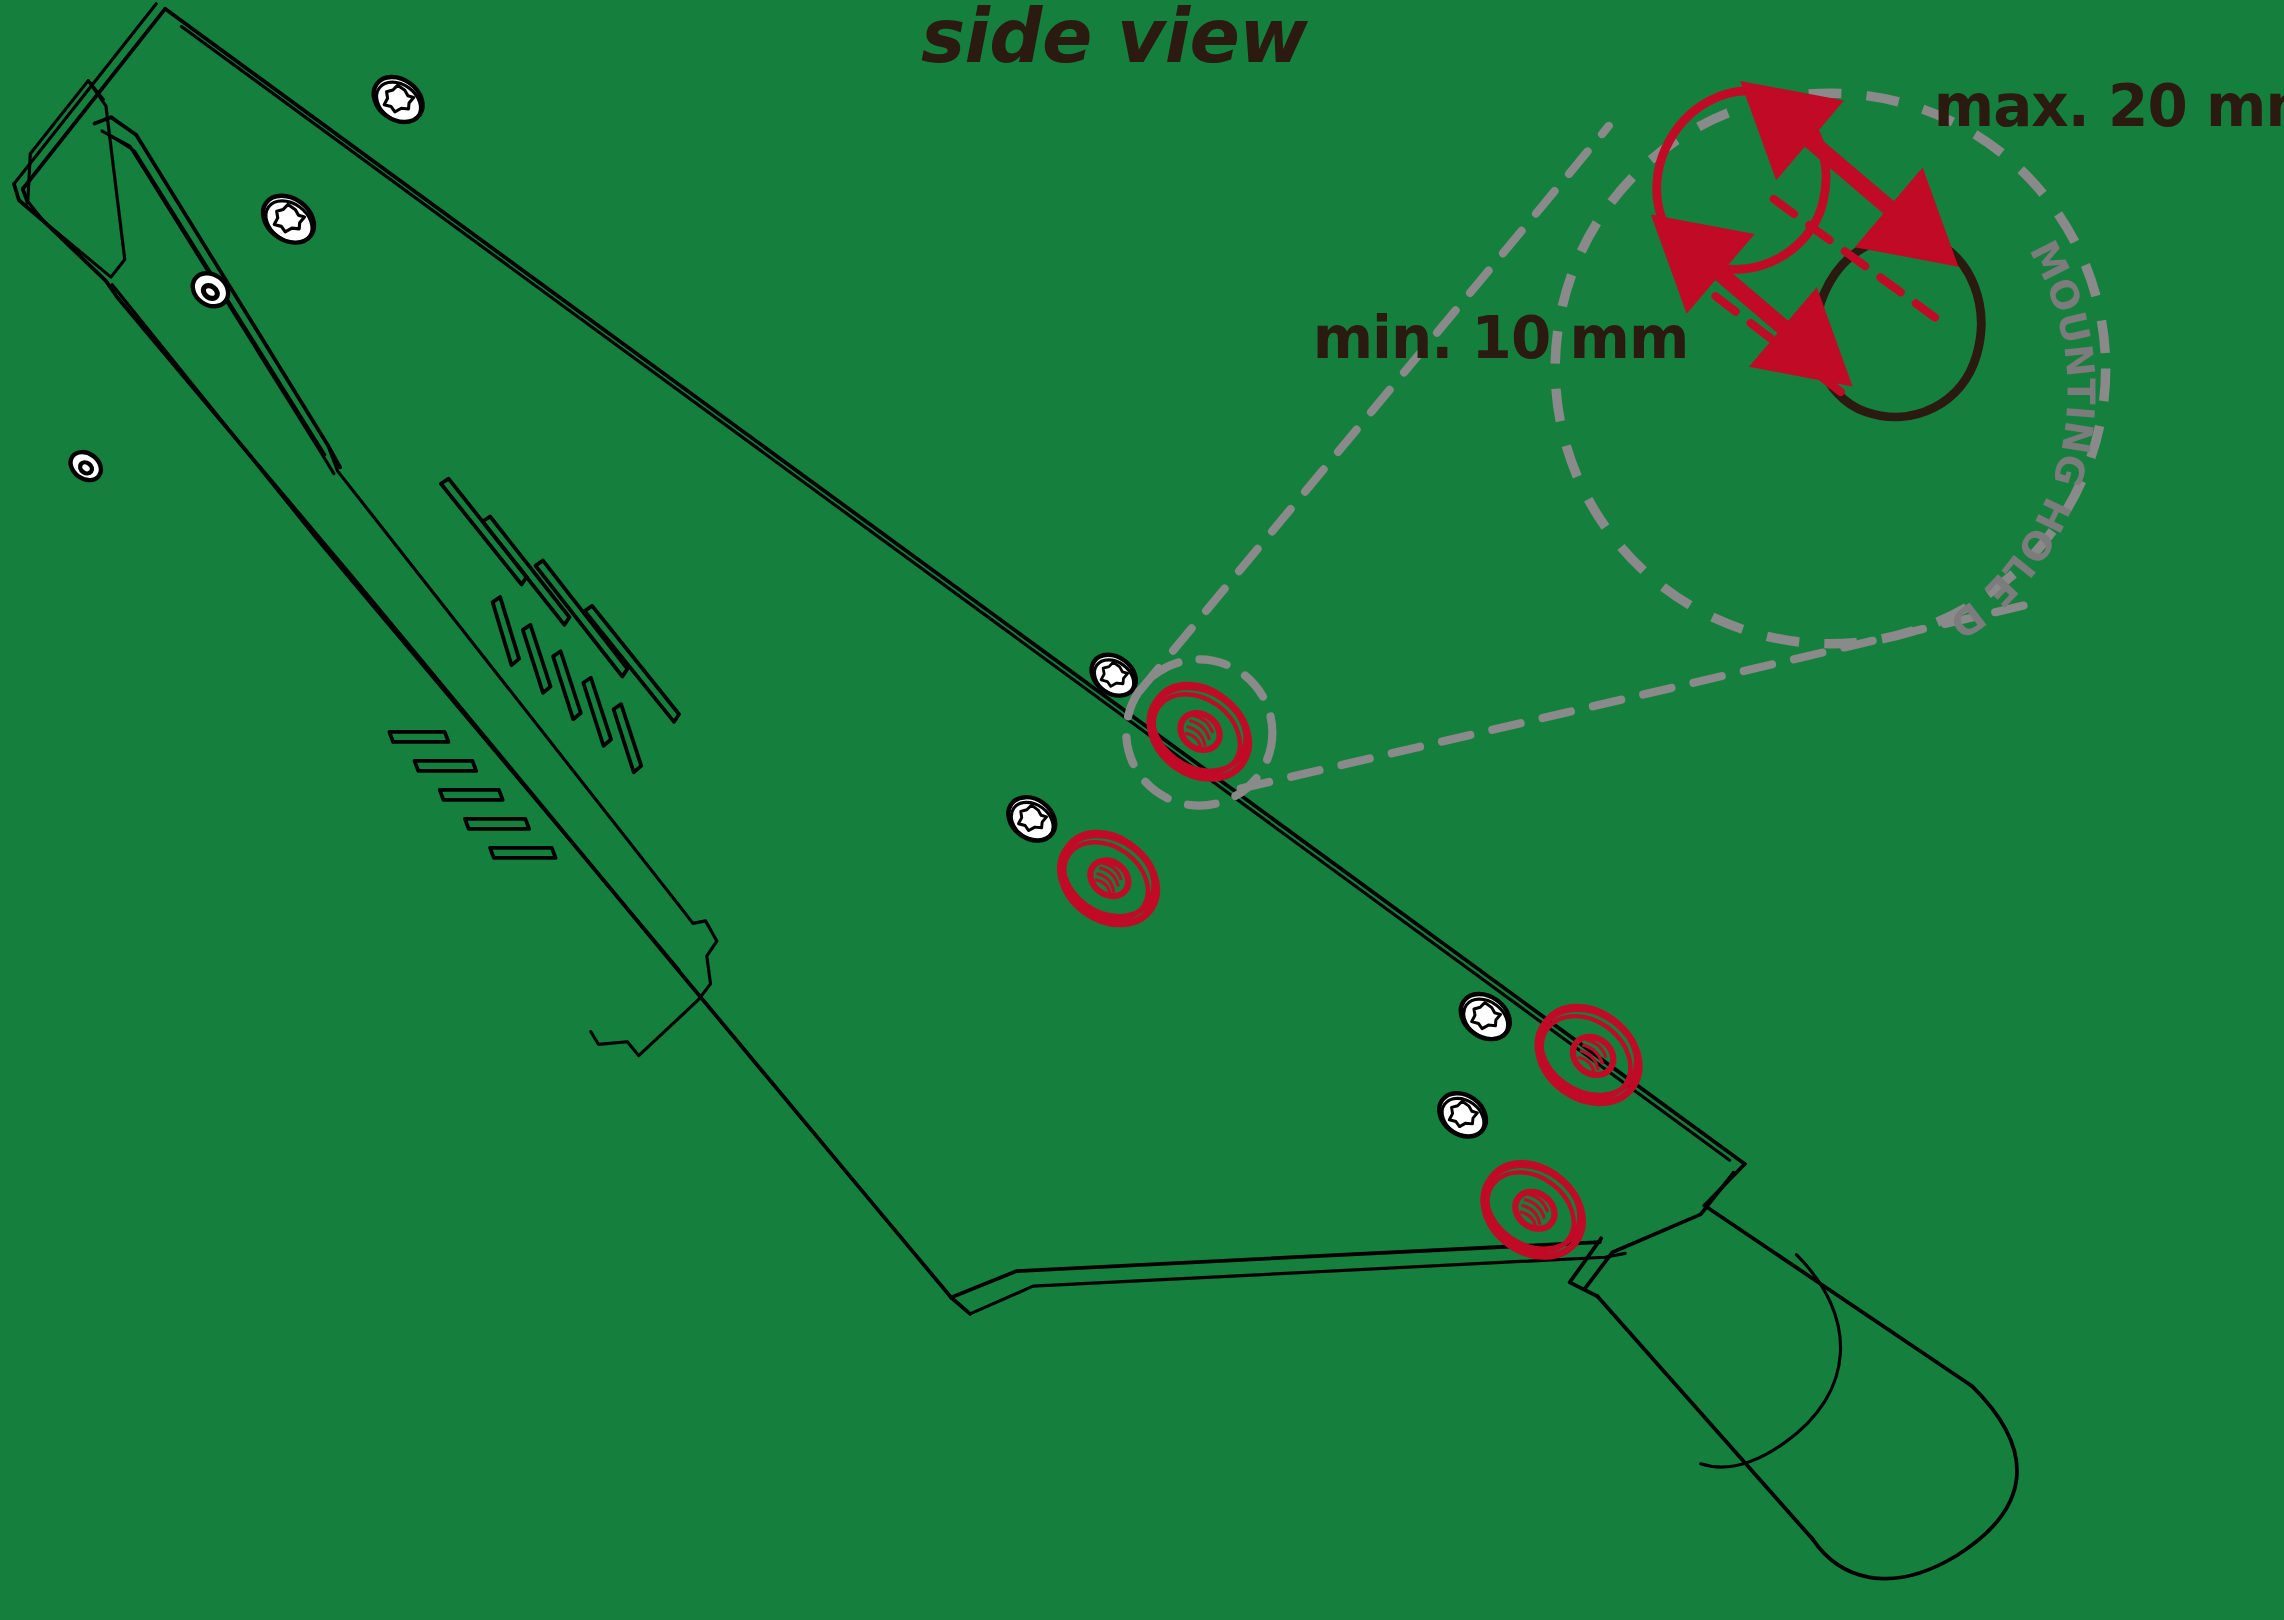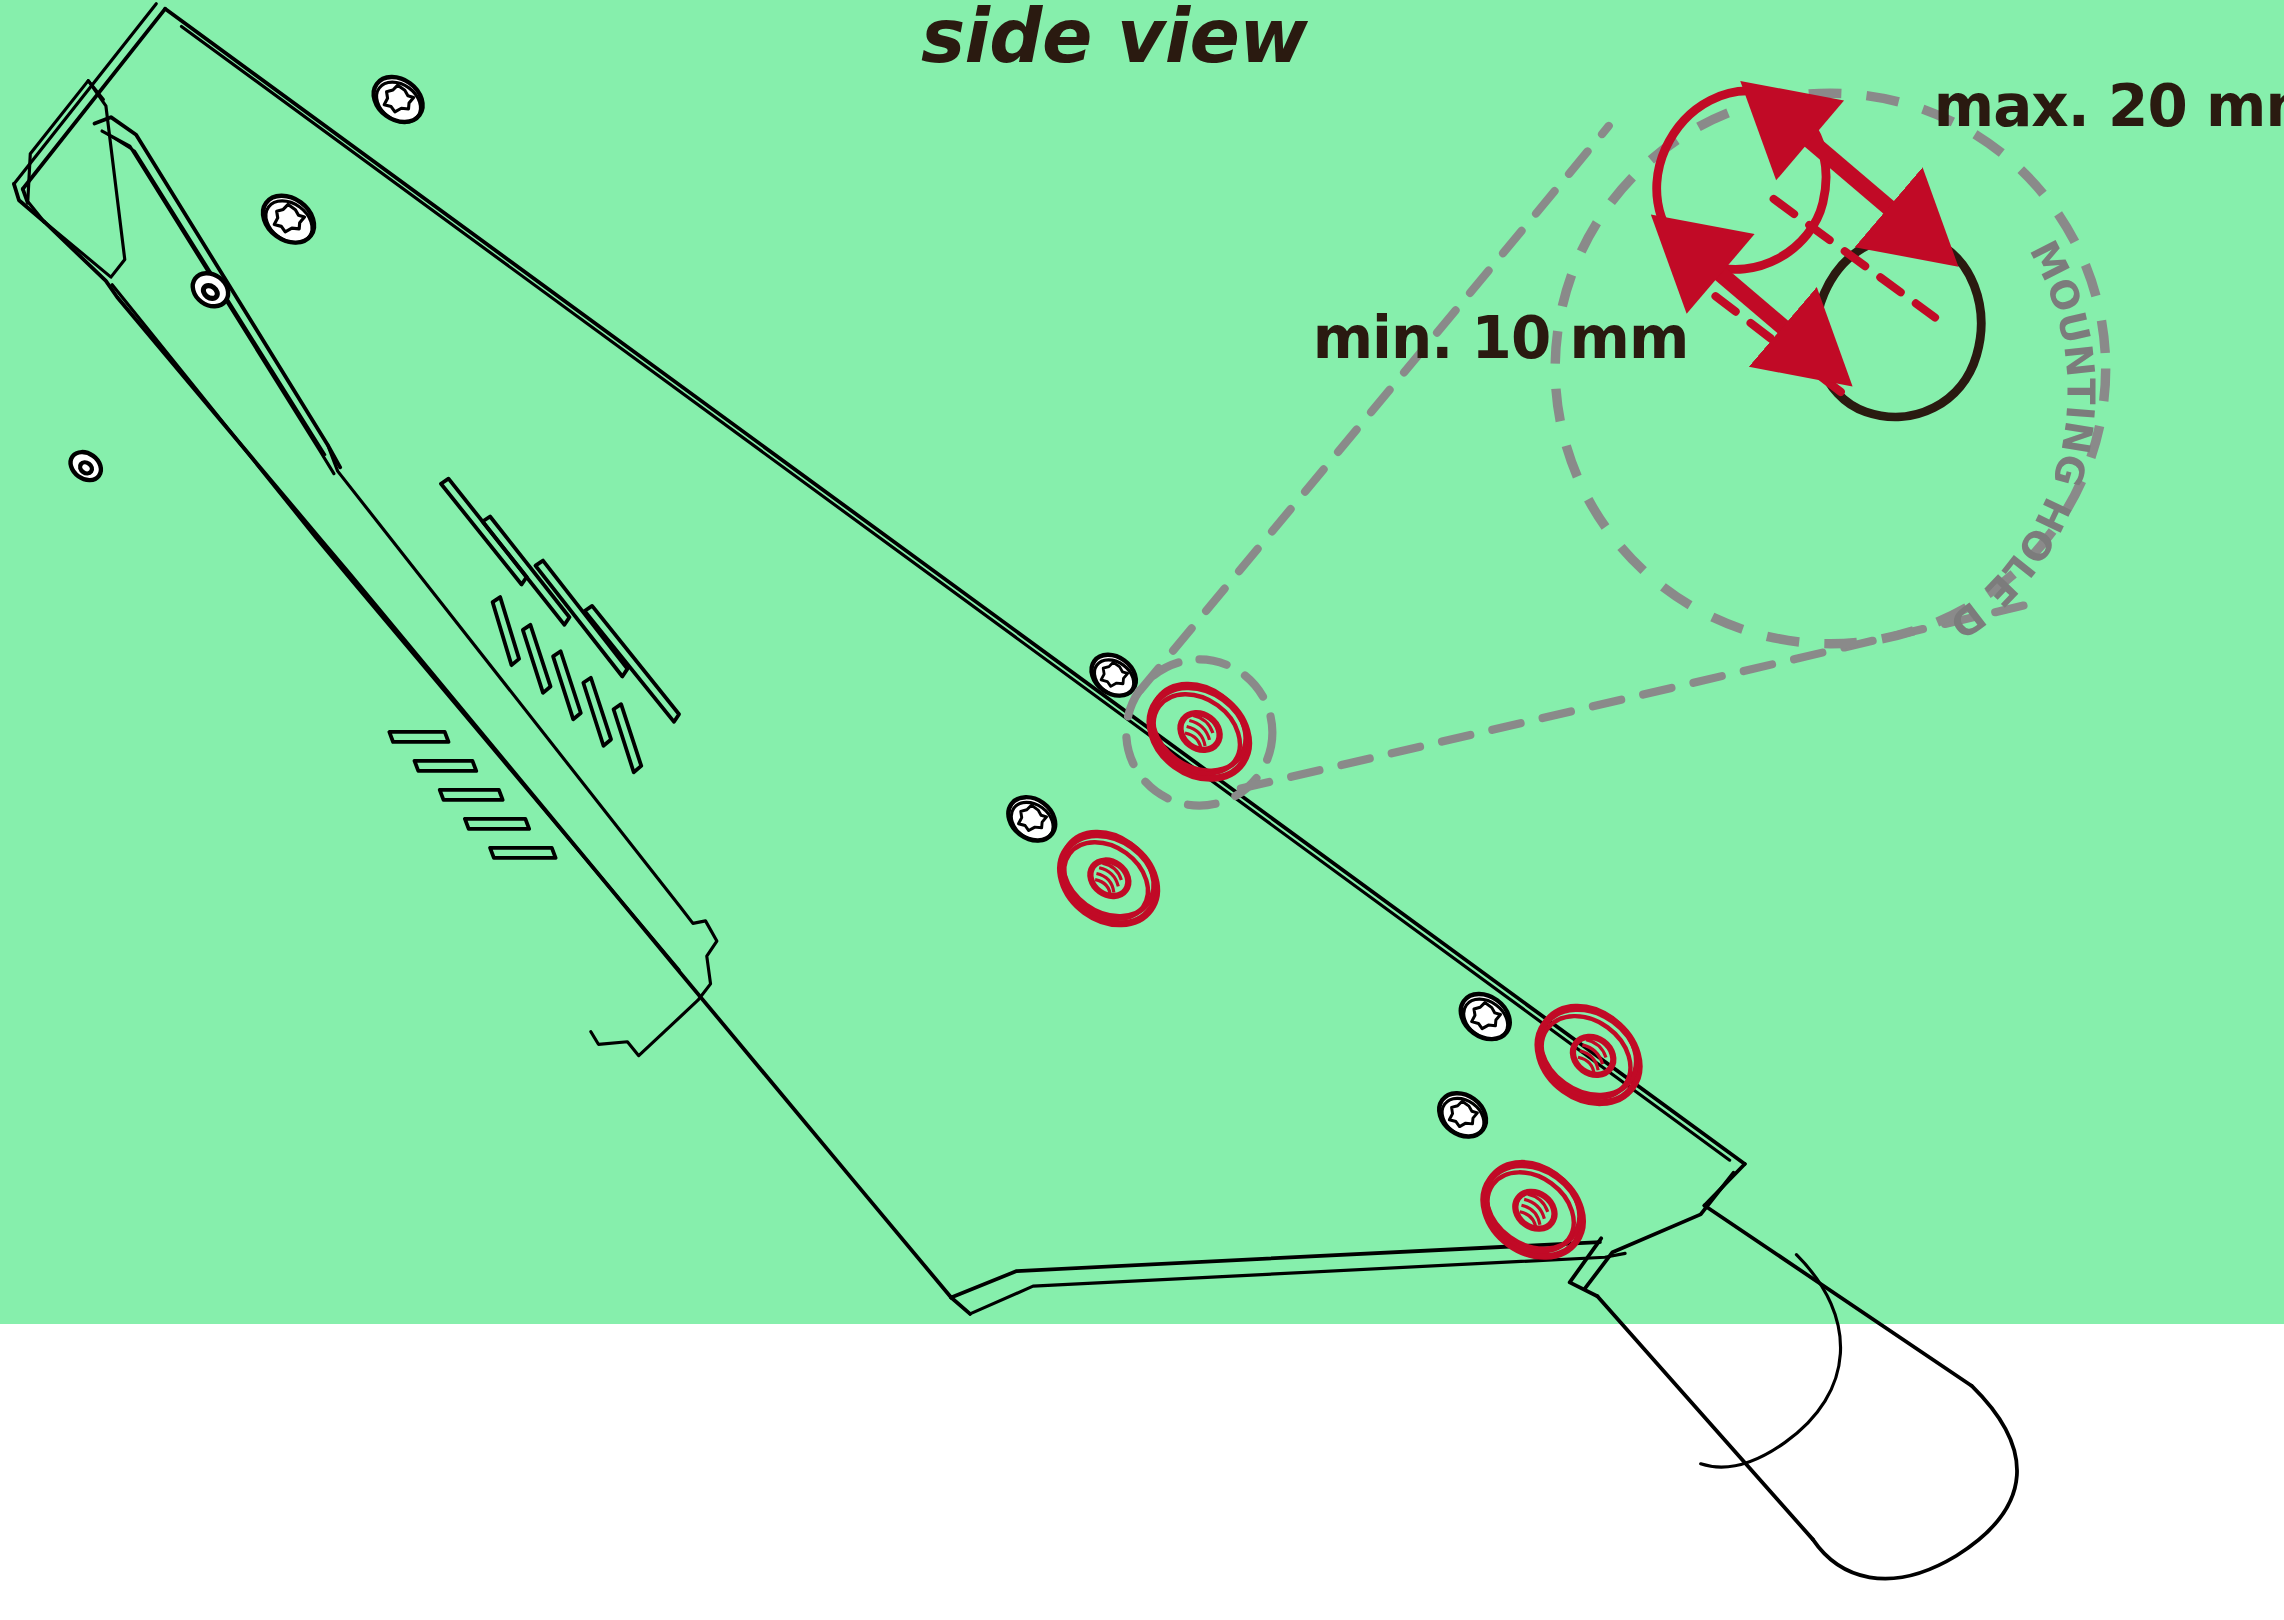--- a/index.html
+++ b/index.html
@@ -10,22 +10,22 @@
   }
   body {
     width: 2284px;
     height: 1620px;
     overflow: hidden;
     font-family: "Liberation Sans", sans-serif;
   }
   #stage {
     position: relative;
     width: 2284px;
-    height: 1324px;
-    background: #86efac;
+    height: 1620px;
+    background: #15803d;
   }
   #diagram {
     position: absolute;
     inset: 0;
     width: 2284px;
     height: 1620px;
     display: block;
   }
   .view-title {
     font-family: "DejaVu Sans", sans-serif;

